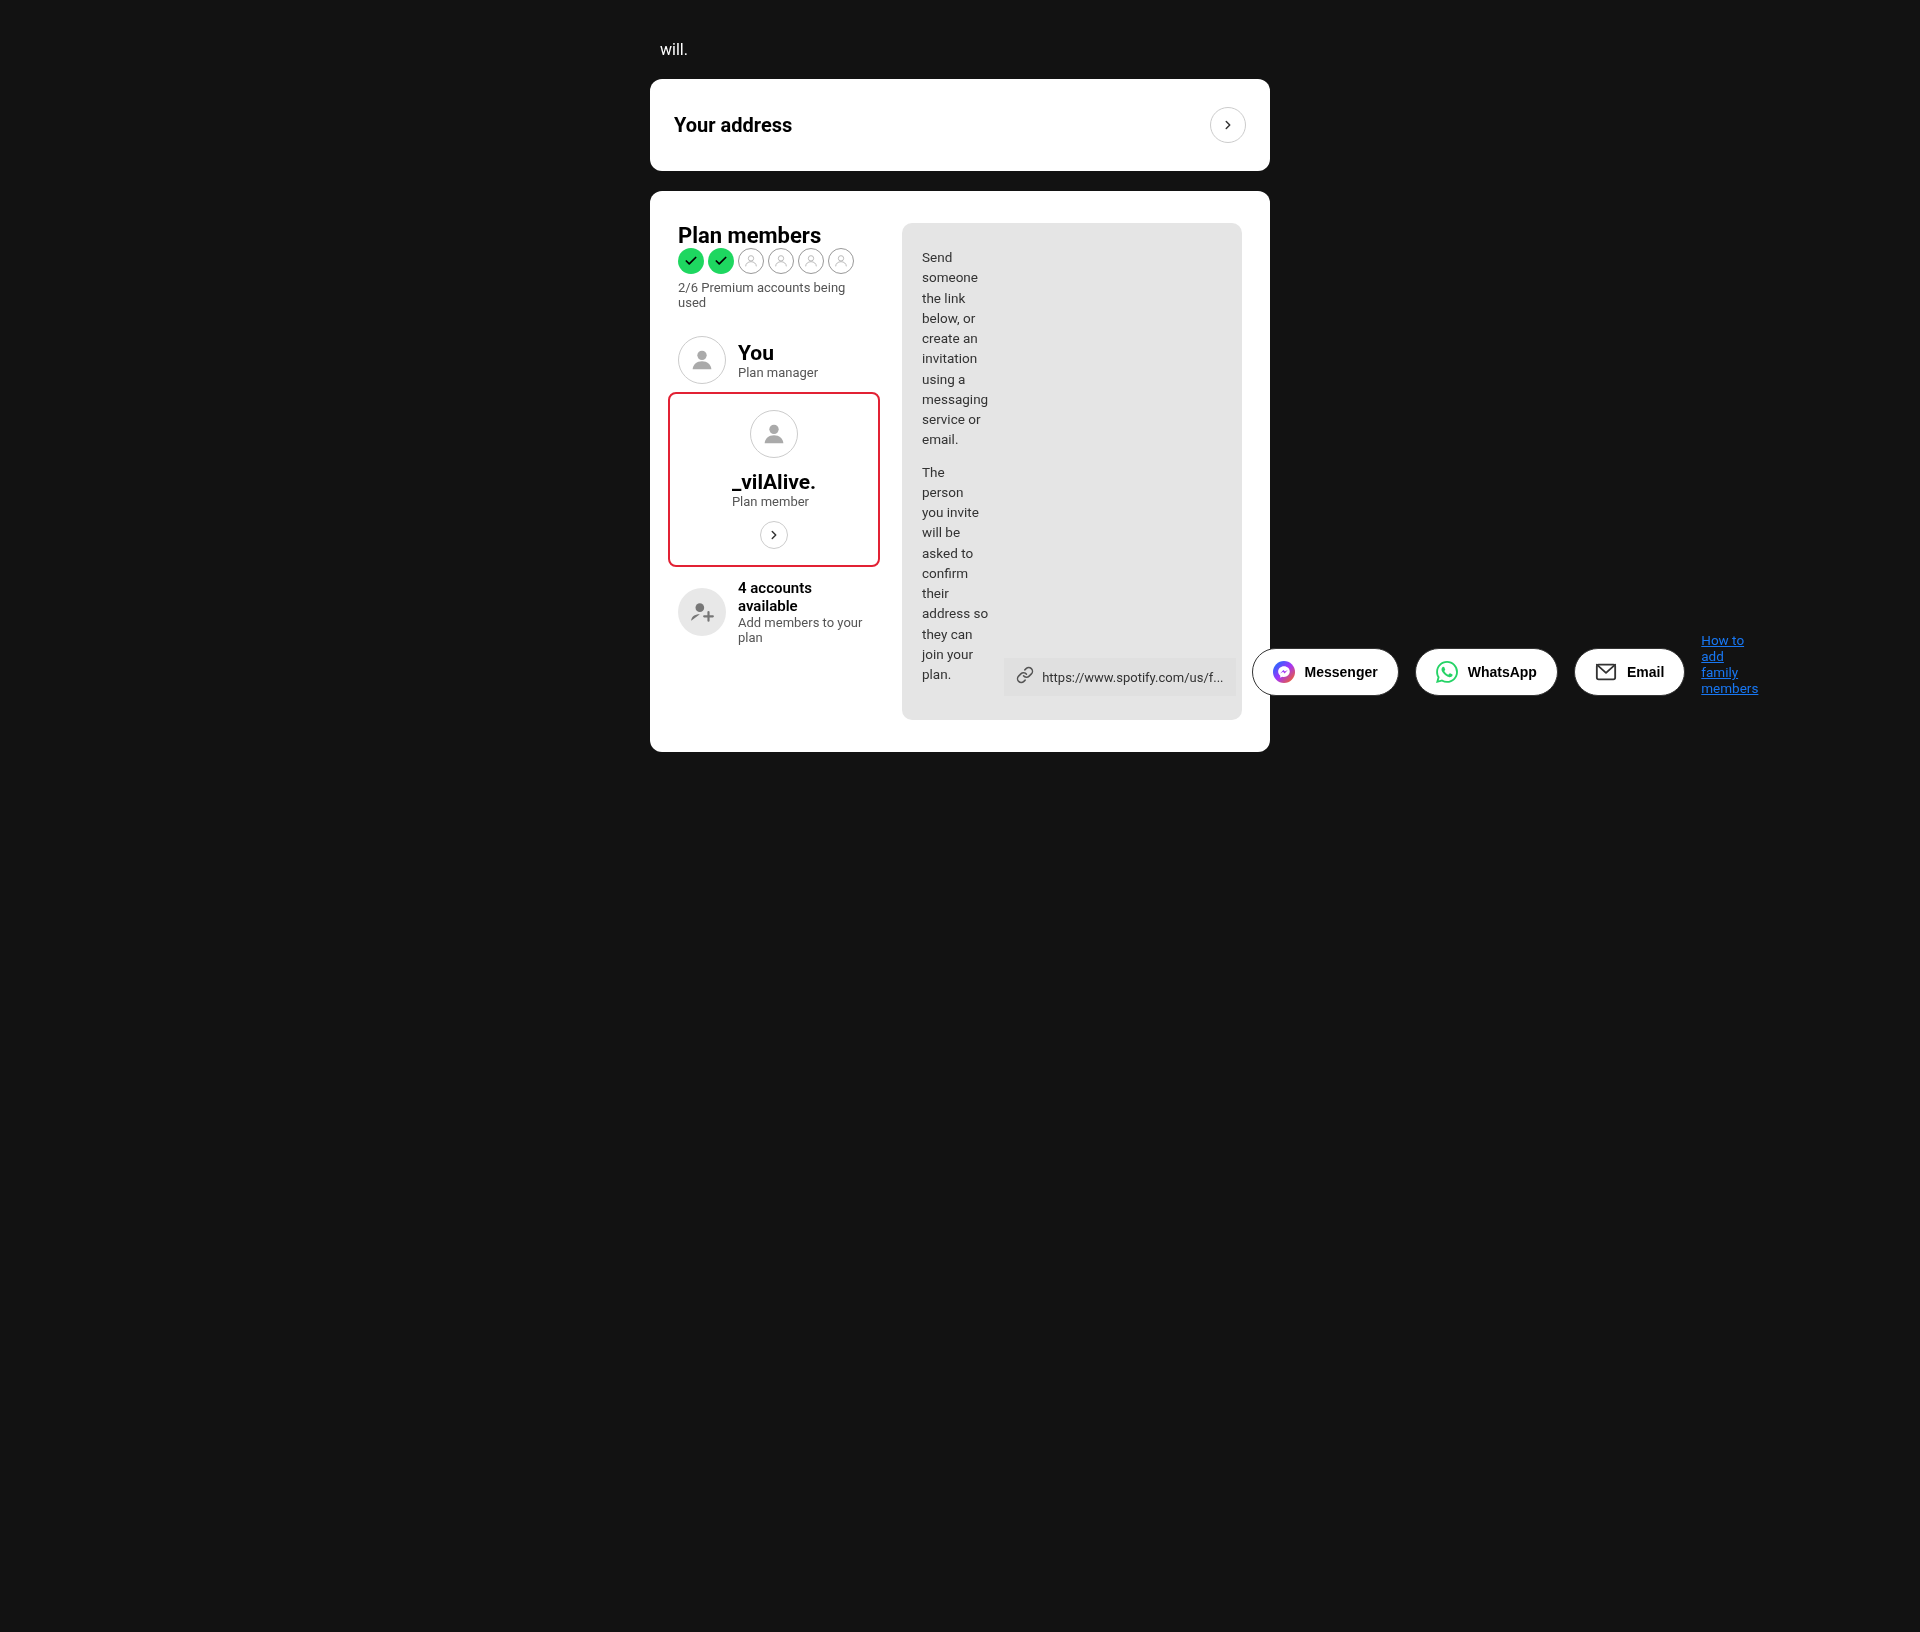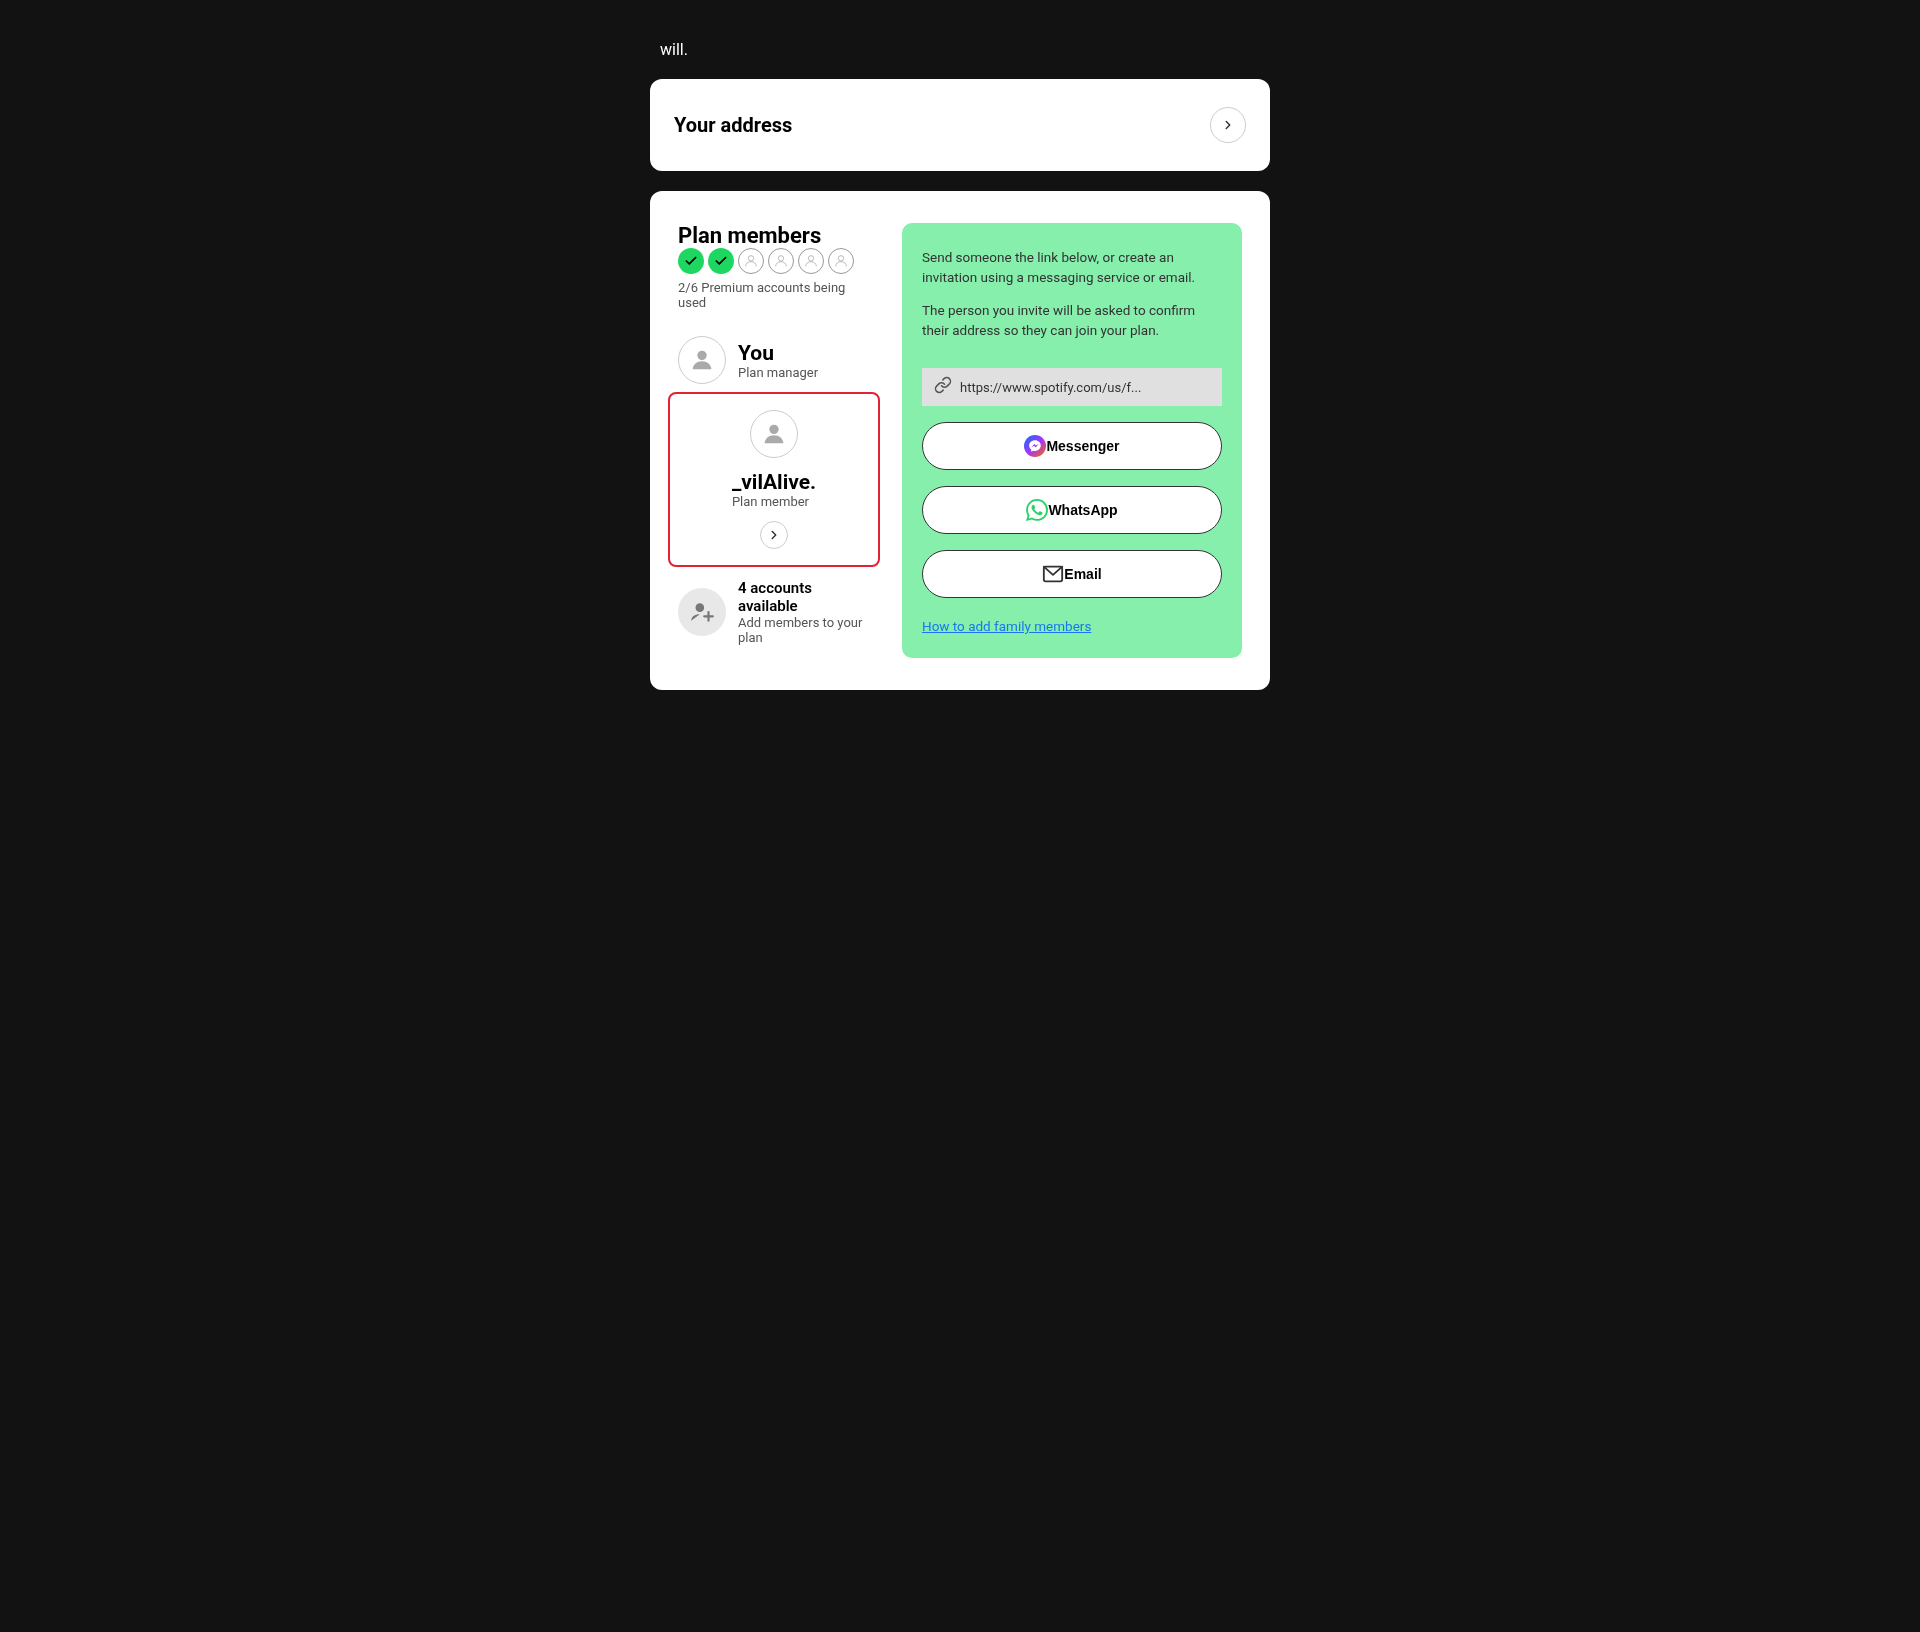--- a/index.html
+++ b/index.html
@@ -72,26 +72,27 @@
     }
 
     .plan-left {
       flex: 1;
       min-width: 0;
     }
 
     .plan-right {
       width: 340px;
       flex-shrink: 0;
-      background: #86efac;
+      background: #e5e5e5;
       border-radius: 10px;
       padding: 24px 20px;
       display: flex;
-      flex-direction: column;
+      flex-direction: row;
       gap: 16px;
+      align-items: flex-end;
     }
 
     
     .plan-title {
       font-size: 22px;
       font-weight: 700;
       color: #000;
       margin-bottom: 0;
     }
 
@@ -267,20 +268,21 @@
       white-space: nowrap;
       overflow: hidden;
       text-overflow: ellipsis;
     }
 
     
     .share-btn {
       display: flex;
       align-items: center;
       justify-content: center;
+      gap: 10px;
       border: 1.5px solid #333;
       border-radius: 50px;
       padding: 12px 20px;
       background: #fff;
       cursor: pointer;
       font-size: 14px;
       font-weight: 600;
       color: #000;
       width: 100%;
     }

